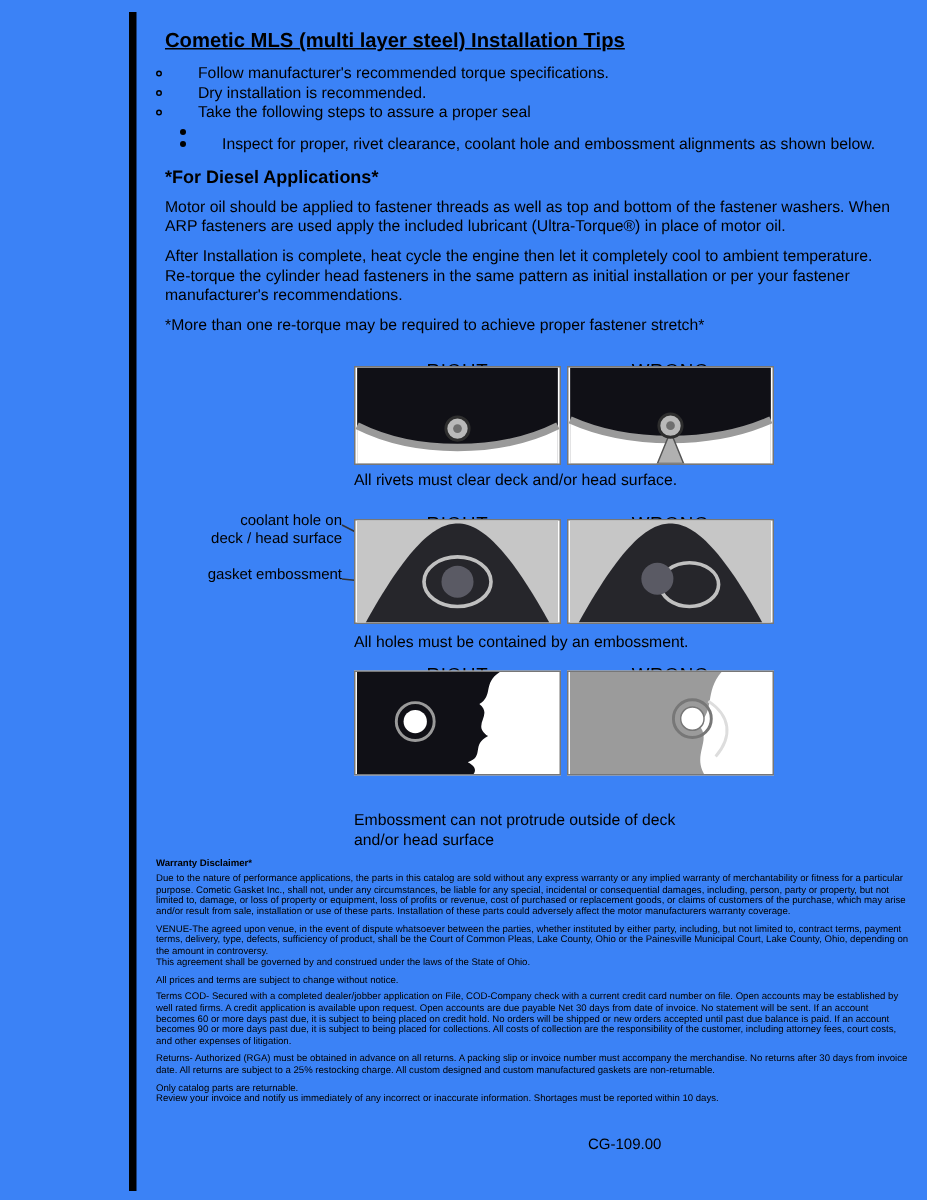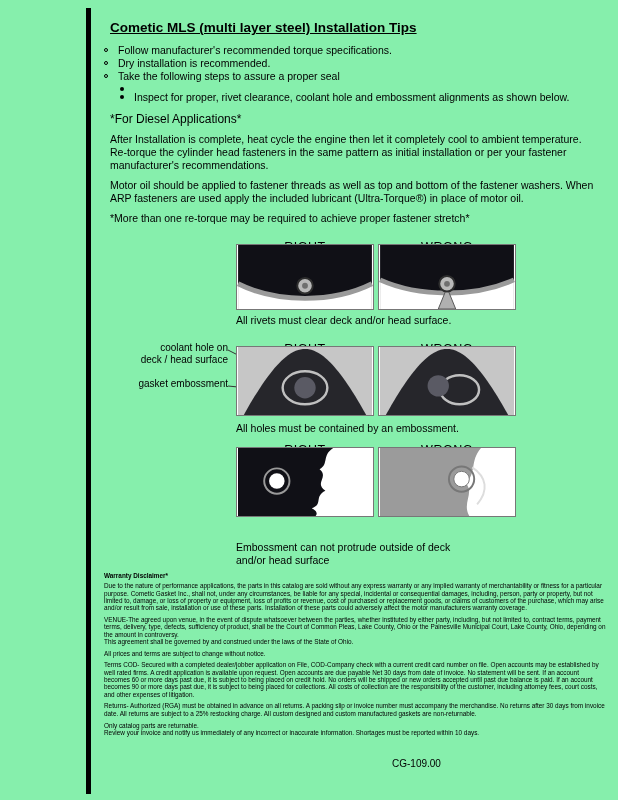--- a/index.html
+++ b/index.html
@@ -1,29 +1,29 @@
 <!DOCTYPE html>
 <html><head>
 <meta charset="utf-8">
 <style>
   * { margin:0; padding:0; box-sizing:border-box; }
   html,body { background:#ffffff; }
   body { font-family:"Liberation Sans", sans-serif; color:#000; }
-  .page { position:relative; width:618px; height:800px; background:#86efac; overflow:hidden; }
+  .page { position:relative; width:618px; height:800px; background:#3b82f6; overflow:hidden; }
   .left-bar { position:absolute; left:86px; top:8px; width:5px; height:786px; background:#000; }
 
   .text-block { position:absolute; left:104px; top:18px; width:496px; }
   .title { display:inline-block; font-size:13.5px; font-weight:bold; text-decoration:underline;
            margin-left:6px; margin-bottom:9px; }
-  .bullet-row { display:flex; gap:10px; font-size:10.5px; line-height:13px; }
+  .bullet-row { display:flex; gap:24px; font-size:10.5px; line-height:13px; }
   .bullet-row .marker { flex:0 0 auto; width:4px; height:4px; border:1px solid #000;
                         border-radius:50%; margin-top:4px; }
   .bullet-row.sub { margin-left:16px; }
   .bullet-row.sub .marker { background:#000; border:none; }
-  .diesel-heading { font-size:12px; font-weight:normal; margin:8px 0 7px 6px; }
+  .diesel-heading { font-size:12px; font-weight:bold; margin:8px 0 7px 6px; }
   .para { font-size:10.5px; line-height:13px; margin:0 0 7px 6px; width:486px; }
   .note { font-size:10.5px; margin-left:6px; }
 
   .diagrams { position:absolute; left:128px; top:228px; width:400px; height:335px; }
   .dg-header { position:absolute; width:138px; text-align:center; font-size:12.5px; letter-spacing:.5px;margin-top:12px; }
   .panel { position:absolute; width:138px; border:1px solid #777; background:#fff; }
   .panel svg { display:block; width:100%; height:100%; }
   .dg-caption { position:absolute; font-size:10.5px; line-height:12.5px; width:300px; }
   .dg-label { position:absolute; width:100px; text-align:right; font-size:10px; line-height:11.5px; }
   .leader { position:absolute; }
@@ -58,22 +58,22 @@
     </div>
     <div class="bullet-row sub">
       <span class="marker"></span>
     </div>
     <div class="bullet-row sub">
       <span class="marker"></span>
       <span>Inspect for proper, rivet clearance, coolant hole and embossment alignments as shown below.</span>
     </div>
 
     <h2 class="diesel-heading">*For Diesel Applications*</h2>
+    <p class="para">Motor oil should be applied to fastener threads as well as top and bottom of the fastener washers. When ARP fasteners are used apply the included lubricant (Ultra-Torque®) in place of motor oil.</p>
     <p class="para">After Installation is complete, heat cycle the engine then let it completely cool to ambient temperature. Re-torque the cylinder head fasteners in the same pattern as initial installation or per your fastener manufacturer's recommendations.</p>
-    <p class="para">Motor oil should be applied to fastener threads as well as top and bottom of the fastener washers. When ARP fasteners are used apply the included lubricant (Ultra-Torque®) in place of motor oil.</p>
     <p class="note">*More than one re-torque may be required to achieve proper fastener stretch*</p>
   </div>
 
   <div class="diagrams">
 
     <div class="dg-header" style="left:108px; top:0;">RIGHT</div>
     <div class="dg-header" style="left:250px; top:0;">WRONG</div>
 
     <div class="panel" style="left:108px; top:16px; height:66px;">
       <svg viewBox="0 0 138 66">

